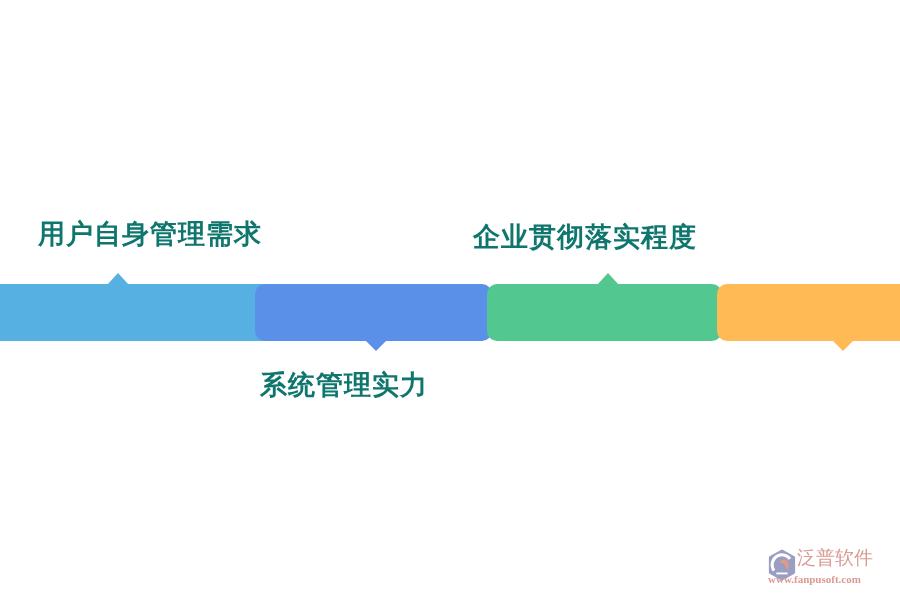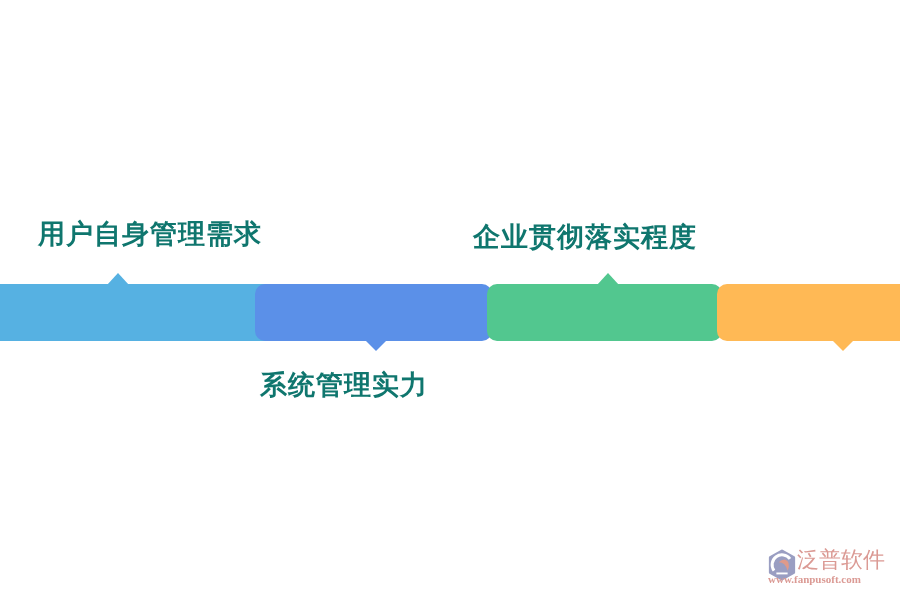--- a/index.html
+++ b/index.html
@@ -45,21 +45,21 @@
   }
   .arrow-1{left:107px;}
   .arrow-2{left:365px;}
   .arrow-3{left:597px;}
   .arrow-4{left:832px;}
   
   .watermark{position:absolute;left:767px;top:548px;width:130px;height:45px;}
   .wm-logo{position:absolute;left:0;top:1px;width:30px;height:32px;}
   .wm-brand{
     position:absolute;left:30px;top:0;
-    font-size:22px;line-height:1.1;
+    font-size:19px;line-height:1.1;
     white-space:nowrap;
   }
   .wm-url{
     position:absolute;left:1px;top:26px;
     font-family:"Liberation Serif","DejaVu Serif",serif;
     font-weight:bold;
     font-size:11px;line-height:1;
     white-space:nowrap;
   }
 </style>

